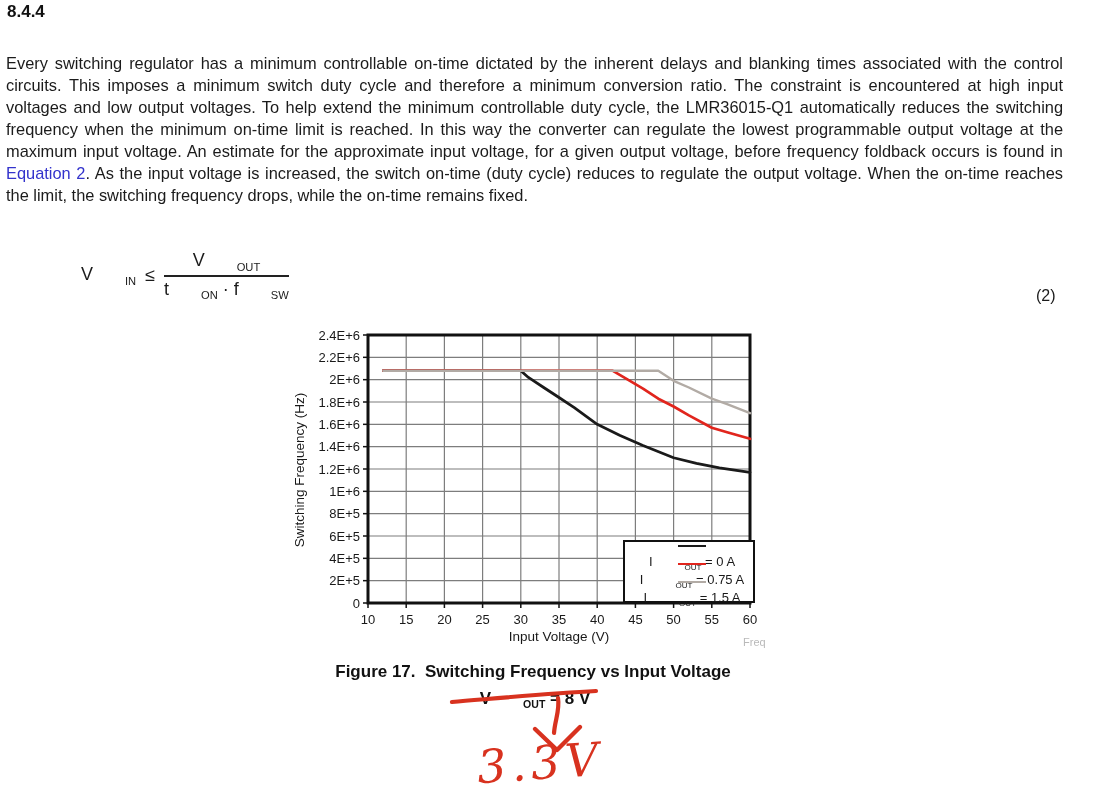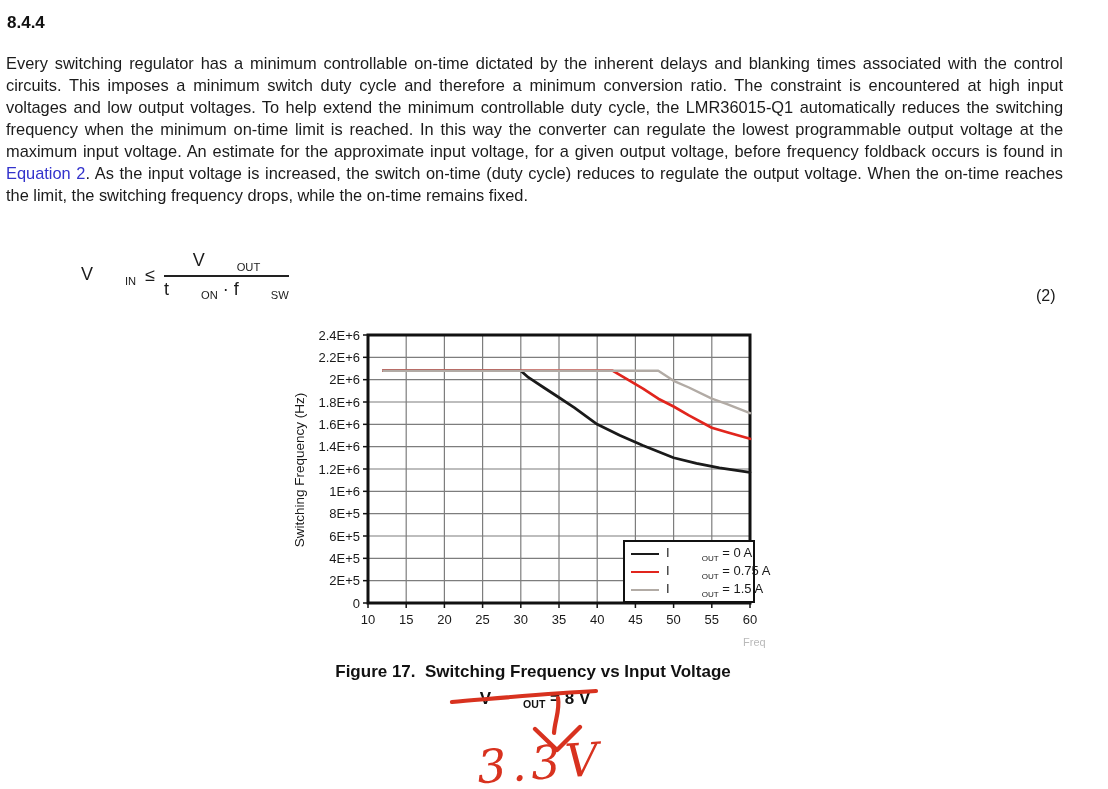--- a/index.html
+++ b/index.html
@@ -1,19 +1,19 @@
 <!DOCTYPE html>
 <html><head>
 <meta charset="utf-8">
 <style>
   html,body{margin:0;padding:0;background:#fff;}
   #page{position:relative;width:1108px;height:789px;background:#ffffff;overflow:hidden;
         font-family:"Liberation Sans",sans-serif;color:#1c1c1c;}
   
-  .heading{position:absolute;left:7px;top:13px;display:flex;gap:22px;
+  .heading{position:absolute;left:7px;top:2px;display:flex;gap:22px;
            font-size:17px;font-weight:bold;color:#111;}
   
   .bodytext{position:absolute;left:6px;top:36px;width:1057px;
             font-size:16.4px;line-height:22px;text-align:justify;color:#1b1b1b;}
   .bodytext a{color:#3333cc;text-decoration:none;cursor:pointer;}
   
   .equation{position:absolute;left:57px;top:250px;display:flex;align-items:center;
             font-size:18px;color:#1b1b1b;margin-left:24px;}
   .equation sub,.legend sub,.subcaption sub{font-size:0.62em;padding-left:32px;}
   .eq-rel{margin:0 9px;}
@@ -25,21 +25,21 @@
   .chart{position:absolute;left:285px;top:325px;width:510px;height:340px;}
   .chart svg{position:absolute;left:0;top:0;}
   .chart svg text{font-family:"Liberation Sans",sans-serif;font-size:13px;fill:#191919;}
   .y-title{position:absolute;left:-118px;top:136px;width:268px;height:18px;text-align:center;
            font-size:13.5px;color:#191919;transform:rotate(-90deg);transform-origin:center;}
   .x-title{position:absolute;left:83px;top:304px;width:382px;text-align:center;
            font-size:13.5px;color:#191919;}
   .watermark{position:absolute;left:458px;top:311px;font-size:11px;color:#b9b9b9;}
   .legend{position:absolute;left:338px;top:215px;width:122px;height:56px;
           border:2px solid #111;background:#fff;padding:3px 0 0 6px;box-sizing:content-box;}
-  .legend-row{display:flex;align-items:center;height:18px;gap:7px;}
+  .legend-row{display:flex;align-items:center;height:18px;gap:7px;flex-direction:column;}
   .legend-swatch{width:28px;height:0;border-top-style:solid;border-top-color:#000;flex:none;}
   .legend-label{font-size:13px;color:#191919;white-space:nowrap;}
   
   .caption{position:absolute;left:283px;top:662px;width:500px;text-align:center;
            font-size:17px;font-weight:bold;color:#111;}
   .subcaption{position:absolute;left:285px;top:689px;width:500px;text-align:center;
               font-size:17px;font-weight:bold;color:#111;}
   
   .annotation-layer{position:absolute;left:0;top:0;width:1108px;height:789px;
                     pointer-events:none;color:#d8321f;}
@@ -137,20 +137,21 @@
         <line x1="78" y1="32.33333333333334" x2="83" y2="32.33333333333334" stroke="#111" stroke-width="1.5"></line>
         <text x="75" y="36.83333333333334" text-anchor="end">2.2E+6</text>
         <line x1="78" y1="10" x2="83" y2="10" stroke="#111" stroke-width="1.5"></line>
         <text x="75" y="14.5" text-anchor="end">2.4E+6</text>
         <rect x="83" y="10" width="382" height="268" fill="none" stroke="#111" stroke-width="3"></rect>
         <path d="M98.3,45.7 L235.8,45.7 L243.4,52.4 L258.7,62.5 L274.0,72.5 L289.3,82.6 L312.2,99.3 L335.1,110.5 L358.0,120.5 L388.6,132.8 L411.5,138.4 L434.4,142.9 L465.0,147.3" fill="none" stroke="#1a1a1a" stroke-width="2.7" stroke-linejoin="round" stroke-linecap="round"></path>
         <path d="M98.3,45.7 L327.5,45.7 L342.8,54.7 L358.0,63.6 L373.3,73.7 L388.6,81.5 L403.9,90.4 L426.8,102.7 L442.1,107.2 L465.0,113.8" fill="none" stroke="#e1251d" stroke-width="2.7" stroke-linejoin="round" stroke-linecap="round"></path>
         <path d="M98.3,45.7 L373.3,45.7 L388.6,55.8 L403.9,62.5 L426.8,73.7 L442.1,79.2 L465.0,88.2" fill="none" stroke="#b2aba5" stroke-width="2.4" stroke-linejoin="round" stroke-linecap="round"></path>
       </svg>
     <div class="y-title">Switching Frequency (Hz)</div>
+    <div class="x-title">Input Voltage (V)</div>
     <div class="watermark">Freq</div>
     <div class="legend">
       <div class="legend-row">
         <span class="legend-swatch" id="sw0" style="border-top-color: rgb(26, 26, 26); border-top-width: 2.7px;"></span>
         <span class="legend-label"><span>I</span><sub>OUT</sub><span> = 0 A</span></span>
       </div>
       <div class="legend-row">
         <span class="legend-swatch" id="sw1" style="border-top-color: rgb(225, 37, 29); border-top-width: 2.7px;"></span>
         <span class="legend-label"><span>I</span><sub>OUT</sub><span> = 0.75 A</span></span>
       </div>

